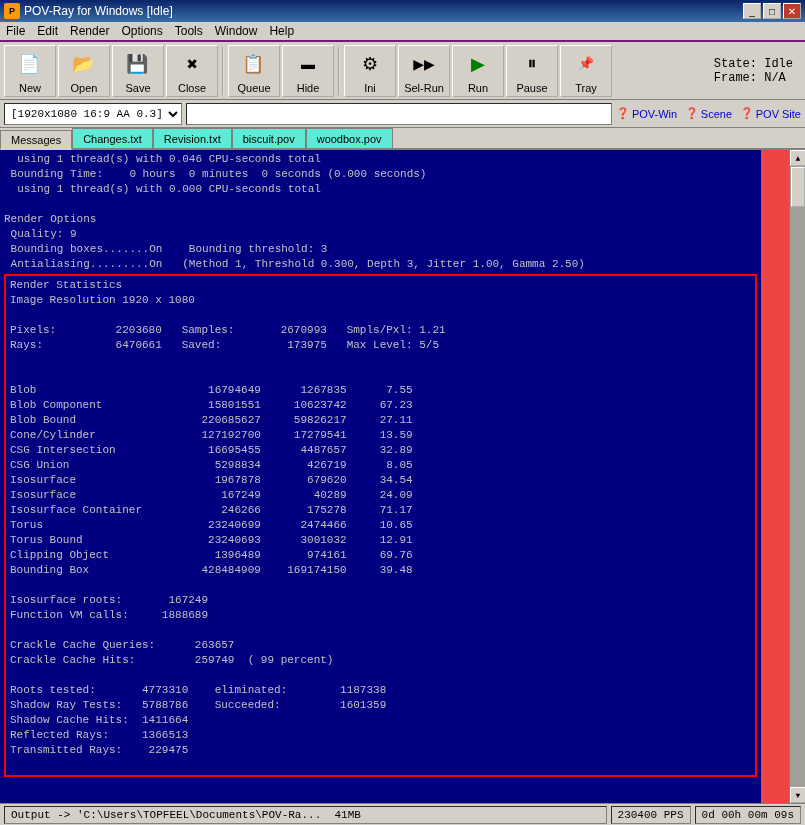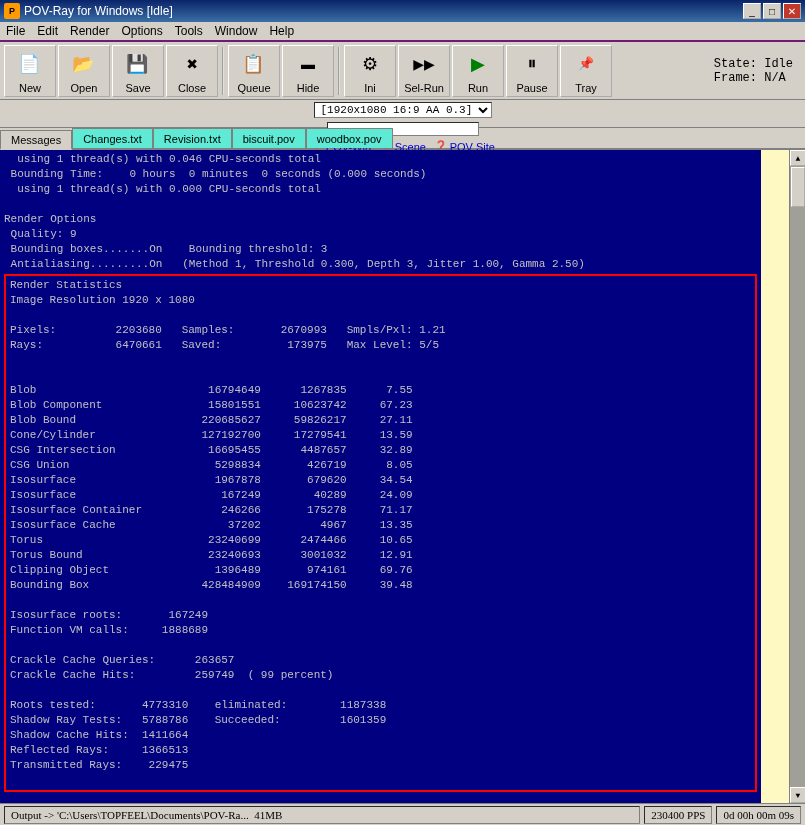--- a/index.html
+++ b/index.html
@@ -124,21 +124,20 @@
 
     
     .address-bar {
       background: #d4d0c8;
       height: 28px;
       display: flex;
       align-items: center;
       padding: 2px 4px;
       gap: 4px;
       border-bottom: 1px solid #808080;
-      flex-direction: column;
     }
     .address-select {
       height: 22px;
       font-family: 'Courier New', monospace;
       font-size: 11px;
       background: white;
       border: 1px inset #808080;
       padding: 0 2px;
     }
     .address-input {
@@ -189,21 +188,21 @@
       border-bottom: 2px solid #d4d0c8;
       margin-bottom: -2px;
       z-index: 1;
       text-align: center;
     }
 
     
     .main-content {
       display: flex;
       height: calc(825px - 22px - 20px - 58px - 28px - 22px - 22px);
-      background: #fef9c3;
+      background: #ef4444;
       gap: 28px;
     }
     .content-area {
       flex: 1;
       background: #000080;
       color: #c0c0c0;
       font-family: 'Courier New', Courier, monospace;
       font-size: 11px;
       overflow: hidden;
       padding: 2px 4px;
@@ -238,21 +237,21 @@
       margin: 1px;
     }
 
     
     .status-bar {
       background: #d4d0c8;
       height: 22px;
       display: flex;
       align-items: center;
       border-top: 1px solid #808080;
-      font-family: Liberation Serif, serif;
+      font-family: Liberation Mono, monospace;
       font-size: 11px;
       padding: 0 4px;
     }
     .status-section {
       border: 1px inset #808080;
       height: 18px;
       display: flex;
       align-items: center;
       padding: 0 6px;
     }
@@ -407,21 +406,20 @@
       <div class="content-line">&nbsp;</div>
       <div class="content-line">Blob                          16794649      1267835      7.55</div>
       <div class="content-line">Blob Component                15801551     10623742     67.23</div>
       <div class="content-line">Blob Bound                   220685627     59826217     27.11</div>
       <div class="content-line">Cone/Cylinder                127192700     17279541     13.59</div>
       <div class="content-line">CSG Intersection              16695455      4487657     32.89</div>
       <div class="content-line">CSG Union                      5298834       426719      8.05</div>
       <div class="content-line">Isosurface                     1967878       679620     34.54</div>
       <div class="content-line">Isosurface                      167249        40289     24.09</div>
       <div class="content-line">Isosurface Container            246266       175278     71.17</div>
-      <div class="content-line">Isosurface Cache                 37202         4967     13.35</div>
       <div class="content-line">Torus                         23240699      2474466     10.65</div>
       <div class="content-line">Torus Bound                   23240693      3001032     12.91</div>
       <div class="content-line">Clipping Object                1396489       974161     69.76</div>
       <div class="content-line">Bounding Box                 428484909    169174150     39.48</div>
       <div class="content-line">&nbsp;</div>
       <div class="content-line">Isosurface roots:       167249</div>
       <div class="content-line">Function VM calls:     1888689</div>
       <div class="content-line">&nbsp;</div>
       <div class="content-line">Crackle Cache Queries:      263657</div>
       <div class="content-line">Crackle Cache Hits:         259749  ( 99 percent)</div>

